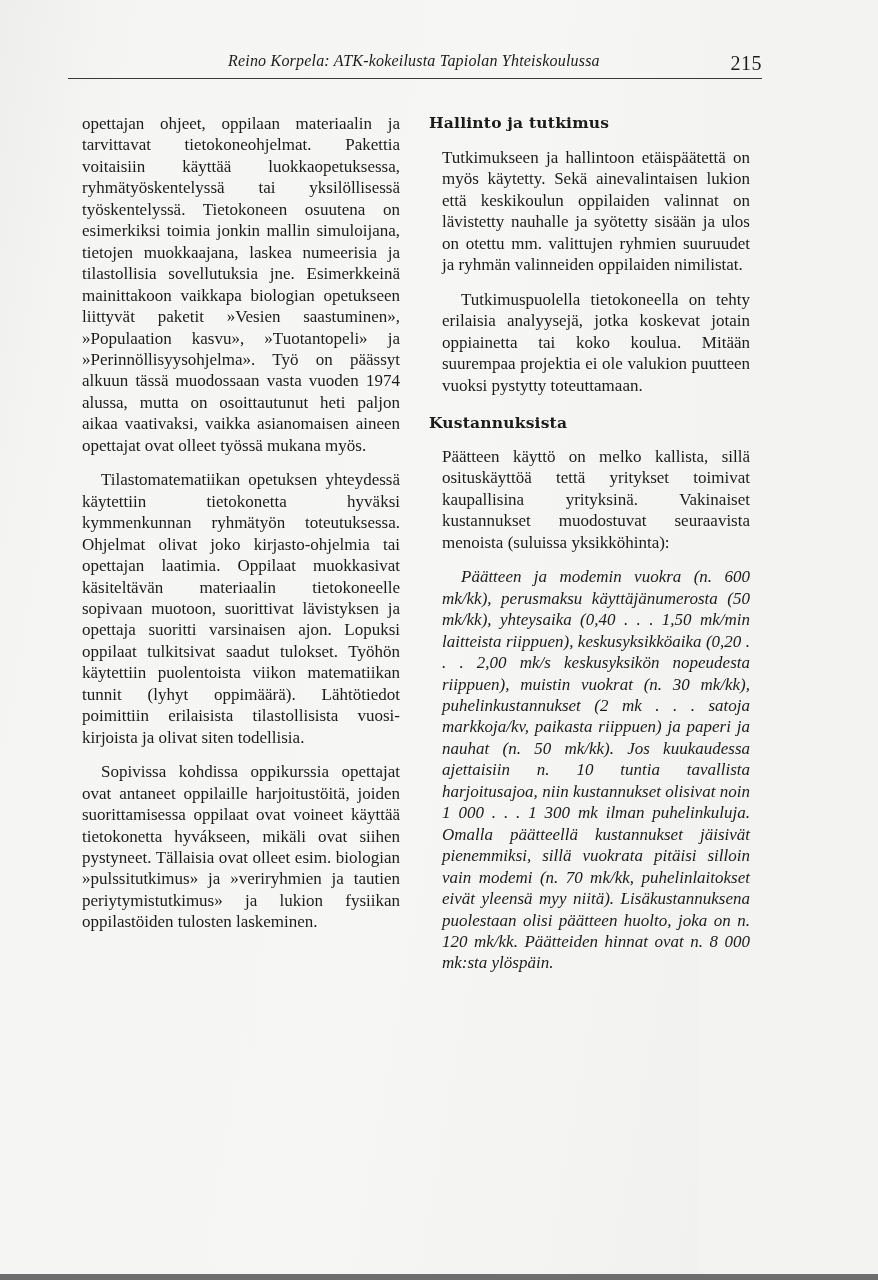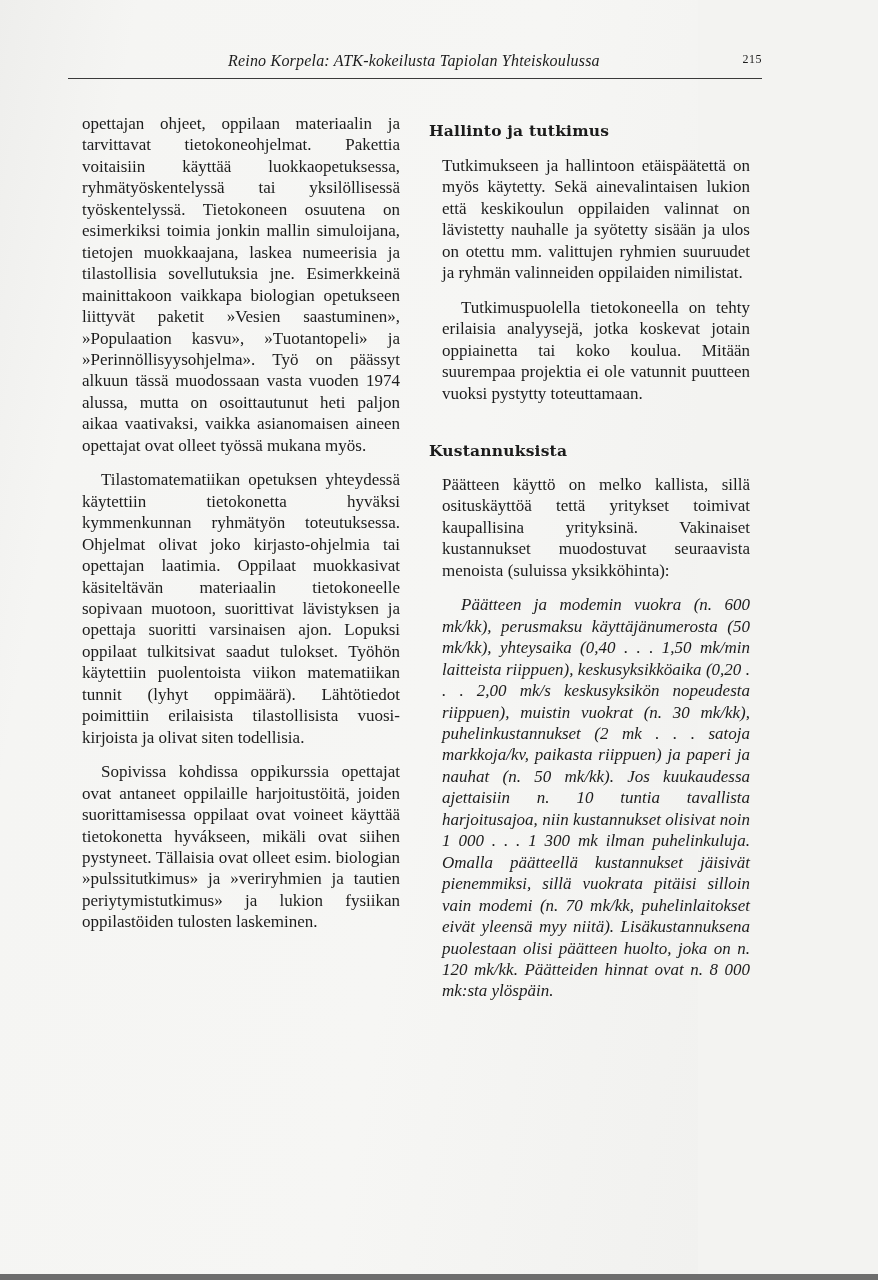--- a/index.html
+++ b/index.html
@@ -40,48 +40,48 @@
     left: 160px;
     top: 2px;
     font-style: italic;
     font-size: 16px;
     letter-spacing: 0.2px;
   }
   .page-number {
     position: absolute;
     right: 0;
     top: 2px;
-    font-size: 12px;
+    font-size: 20px;
     letter-spacing: 0.5px;
   }
   .column {
     position: absolute;
     top: 100px;
     font-size: 17px;
     line-height: 21.45px;
     text-align: justify;
     hyphens: manual;
   }
   .col-left { left: 69px; width: 344px; }
-  .col-right { left: 429px; width: 334px; top: 115px; }
+  .col-right { left: 429px; width: 334px; top: 107px; }
   .column p {
     margin: 13px;
     text-indent: 0;
   }
   .column p.indent { text-indent: 19px; }
   .heading {
     font-family: "DejaVu Serif", "Liberation Serif", serif;
     font-weight: bold;
     font-size: 15.5px;
     line-height: 21px;
     margin: 6px 0 12px 0;
     letter-spacing: 0.2px;
   }
   .heading.first { margin-top: 5px; margin-bottom: 14px; }
-  .heading.second { margin-top: 36px; margin-bottom: 10px; }
+  .heading.second { margin-top: 16px; margin-bottom: 10px; }
   .gap-small { margin-top: 3px !important; font-style: italic; }
 </style>
 </head>
 <body>
 
 <div class="page">
 
   <div class="running-head">
     <span class="running-title">Reino Korpela: ATK-kokeilusta Tapiolan Yhteiskoulussa</span>
     <span class="page-number">215</span>
@@ -89,21 +89,21 @@
 
   <div class="column col-left">
     <p>opettajan ohjeet, oppilaan materiaalin ja tarvittavat tietokoneohjelmat. Paket­tia voitaisiin käyttää luokkaopetuksessa, ryhmätyöskentelyssä tai yksilöllisessä työskentelyssä. Tietokoneen osuutena on esimerkiksi toimia jonkin mallin simu­loijana, tietojen muokkaajana, laskea numeerisia ja tilastollisia sovellutuksia jne. Esimerkkeinä mainittakoon vaikka­pa biologian opetukseen liittyvät pake­tit »Vesien saastuminen», »Populaation kasvu», »Tuotantopeli» ja »Perinnölli­syysohjelma». Työ on päässyt alkuun tässä muodossaan vasta vuoden 1974 alussa, mutta on osoittautunut heti pal­jon aikaa vaativaksi, vaikka asianomai­sen aineen opettajat ovat olleet työssä mukana myös.</p>
     <p class="indent">Tilastomatematiikan opetuksen yh­teydessä käytettiin tietokonetta hyväksi kymmenkunnan ryhmätyön toteutuk­sessa. Ohjelmat olivat joko kirjasto-oh­jelmia tai opettajan laatimia. Oppilaat muokkasivat käsiteltävän materiaalin tietokoneelle sopivaan muotoon, suorit­tivat lävistyksen ja opettaja suoritti varsinaisen ajon. Lopuksi oppilaat tul­kitsivat saadut tulokset. Työhön käytet­tiin puolentoista viikon matematiikan tunnit (lyhyt oppimäärä). Lähtötiedot poimittiin erilaisista tilastollisista vuosi­kirjoista ja olivat siten todellisia.</p>
     <p class="indent">Sopivissa kohdissa oppikurssia opetta­jat ovat antaneet oppilaille harjoitus­töitä, joiden suorittamisessa oppilaat ovat voineet käyttää tietokonetta hy­vákseen, mikäli ovat siihen pystyneet. Tällaisia ovat olleet esim. biologian »pulssitutkimus» ja »veriryhmien ja tau­tien periytymistutkimus» ja lukion fy­siikan oppilastöiden tulosten laskemi­nen.</p>
   </div>
 
   <div class="column col-right">
     <div class="heading first">Hallinto ja tutkimus</div>
     <p>Tutkimukseen ja hallintoon etäispää­tettä on myös käytetty. Sekä ainevalin­taisen lukion että keskikoulun oppilai­den valinnat on lävistetty nauhalle ja syötetty sisään ja ulos on otettu mm. valittujen ryhmien suuruudet ja ryhmän valinneiden oppilaiden nimilistat.</p>
-    <p class="indent">Tutkimuspuolella tietokoneella on tehty erilaisia analyysejä, jotka koske­vat jotain oppiainetta tai koko koulua. Mitään suurempaa projektia ei ole va­tunnit puutteen vuoksi pystytty toteut­tamaan.</p>
+    <p class="indent">Tutkimuspuolella tietokoneella on tehty erilaisia analyysejä, jotka koske­vat jotain oppiainetta tai koko koulua. Mitään suurempaa projektia ei ole va­lukion puutteen vuoksi pystytty toteut­tamaan.</p>
 
     <div class="heading second">Kustannuksista</div>
     <p>Päätteen käyttö on melko kallista, sillä osituskäyttöä tettä yritykset toimi­vat kaupallisina yrityksinä. Vakinaiset kustannukset muodostuvat seuraavista menoista (suluissa yksikköhinta):</p>
     <p class="indent gap-small">Päätteen ja modemin vuokra (n. 600 mk/kk), perusmaksu käyttäjänumerosta (50 mk/kk), yhteysaika (0,40 . . . 1,50 mk/min laitteista riippuen), keskusyk­sikköaika (0,20 . . . 2,00 mk/s keskus­yksikön nopeudesta riippuen), muistin vuokrat (n. 30 mk/kk), puhelinkustan­nukset (2 mk . . . satoja markkoja/kv, paikasta riippuen) ja paperi ja nauhat (n. 50 mk/kk). Jos kuukaudessa ajettai­siin n. 10 tuntia tavallista harjoitusajoa, niin kustannukset olisivat noin 1 000 . . . 1 300 mk ilman puhelinkuluja. Omalla päätteellä kustannukset jäisivät pienem­miksi, sillä vuokrata pitäisi silloin vain modemi (n. 70 mk/kk, puhelinlaitokset eivät yleensä myy niitä). Lisäkustan­nuksena puolestaan olisi päätteen huol­to, joka on n. 120 mk/kk. Päätteiden hinnat ovat n. 8 000 mk:sta ylöspäin.</p>
   </div>
 
   <div class="bottom-edge"></div>
 </div>
 
 </body></html>

